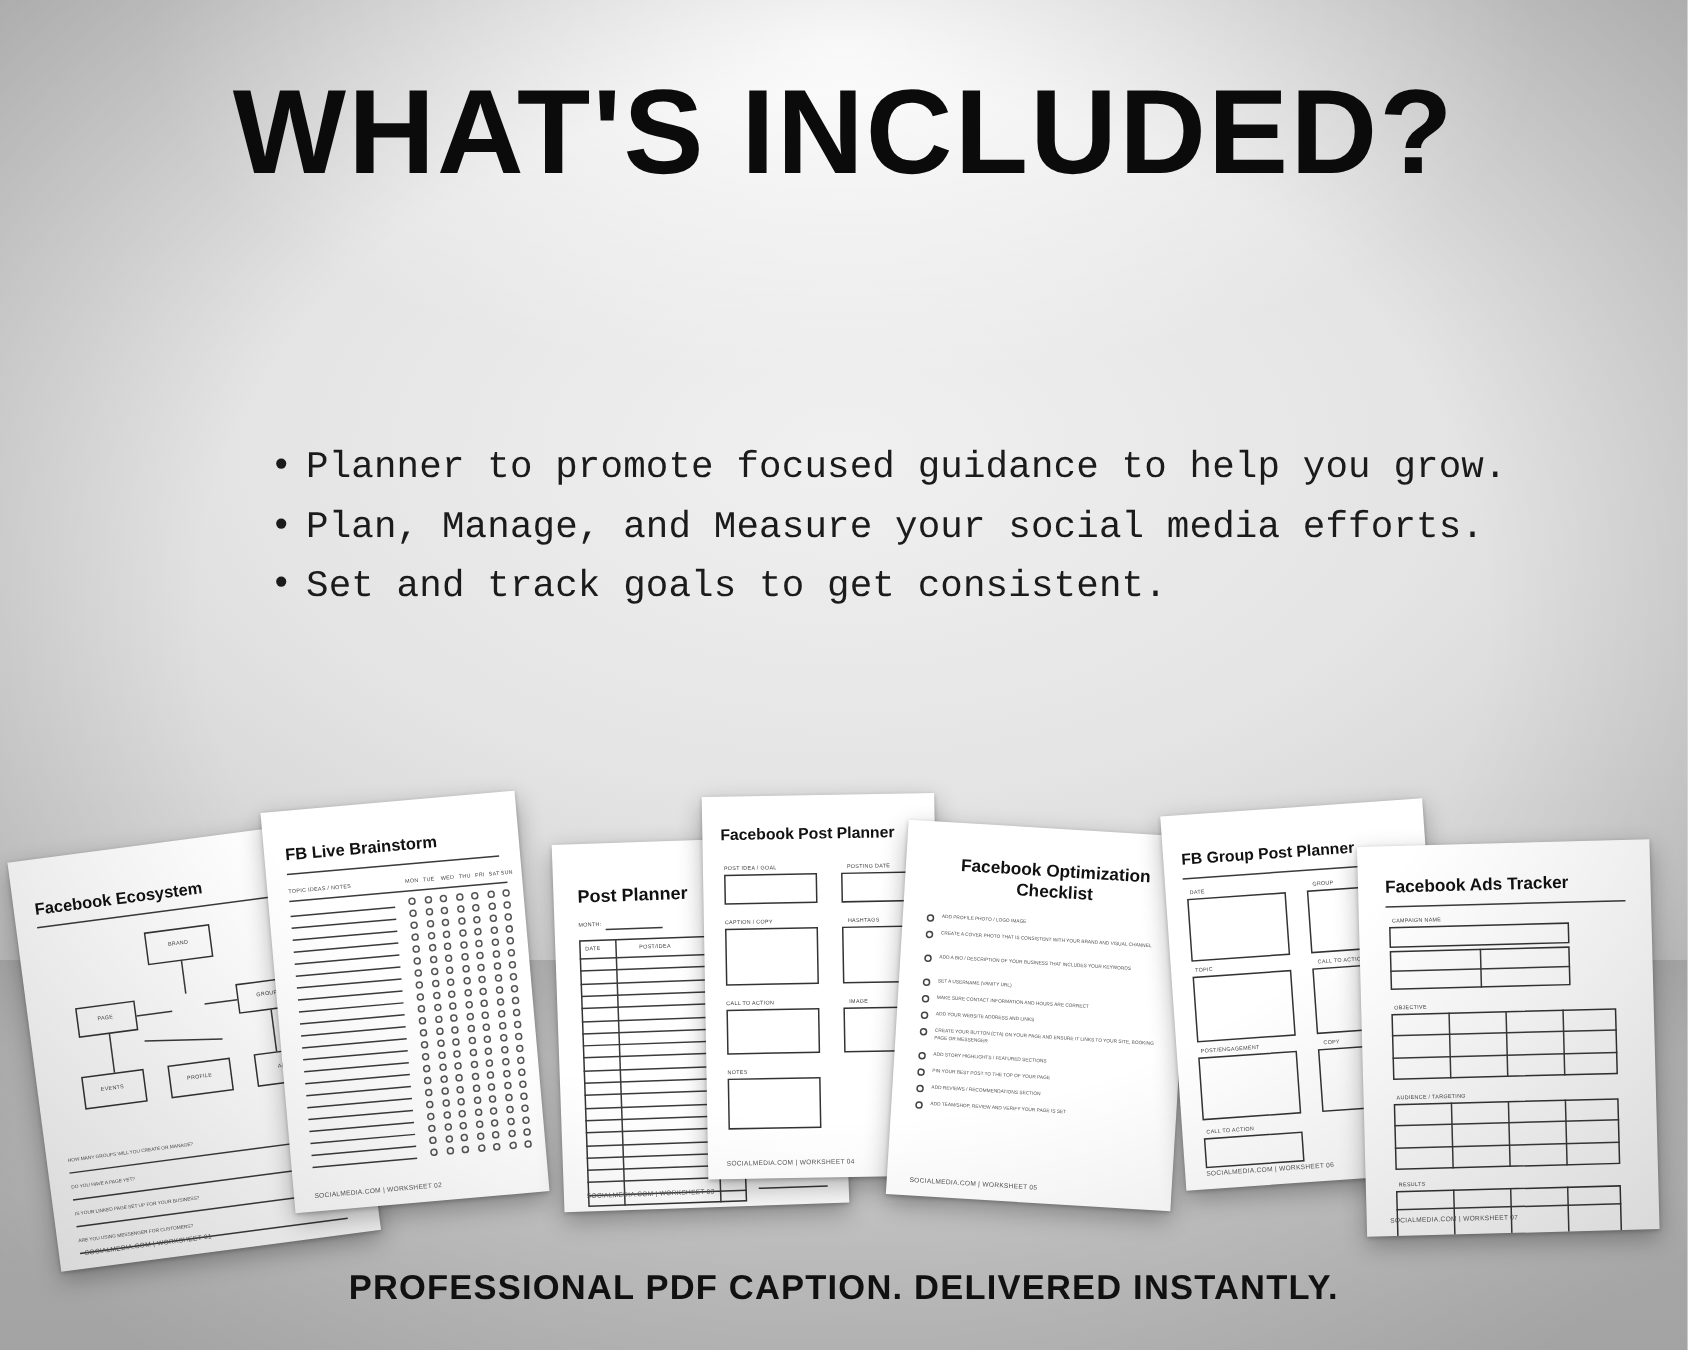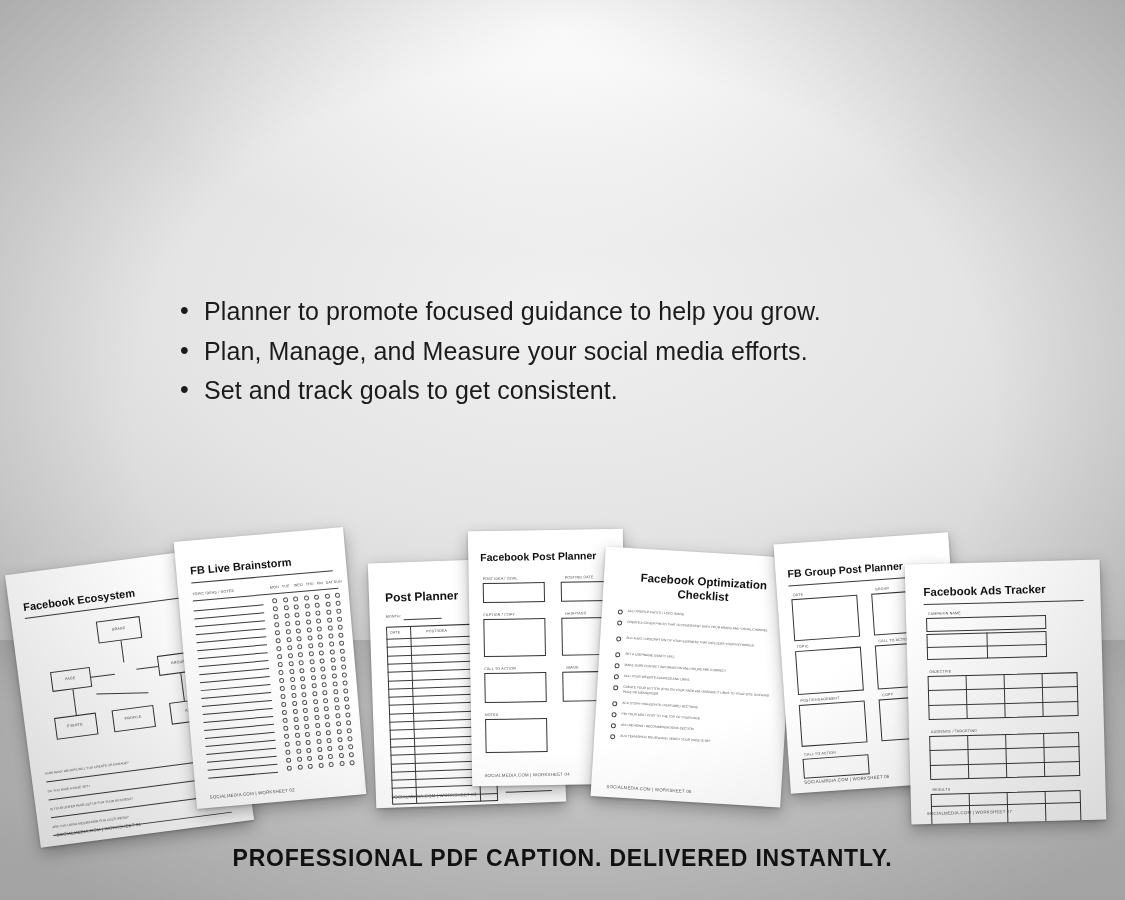--- a/index.html
+++ b/index.html
@@ -65,20 +65,21 @@
     position: absolute;
     top: 292px;
     left: 176px;
     right: 100px;
     color: #1b1b1b;
   }
   .bullets ul {
     margin: 0;
     padding: 0 0 0 24px;
     list-style: none;
+    font-family: Liberation Mono, monospace;
   }
   .bullets li {
     position: relative;
     font-size: 25px;
     line-height: 1.58;
     font-weight: 400;
     letter-spacing: 0.1px;
     padding-left: 4px;
   }
   .bullets li::before {
@@ -572,20 +573,21 @@
       <div class="line vline" style="left:96px; top:230px; height:32px;"></div>
       <div class="line vline" style="left:134px; top:230px; height:32px;"></div>
       <div class="line hline" style="left:20px; top:242px; width:150px;"></div>
 
       <div class="footer">SOCIALMEDIA.COM | WORKSHEET 07</div>
     </div>
   </div>
 
   <div class="corner-shade"></div>
 
+  <div class="headline">WHAT'S INCLUDED?</div>
 
   <div class="bullets">
     <ul>
       <li>Planner to promote focused guidance to help you grow.</li>
       <li>Plan, Manage, and Measure your social media efforts.</li>
       <li>Set and track goals to get consistent.</li>
     </ul>
   </div>
 
   <div class="footer-note">PROFESSIONAL PDF CAPTION. DELIVERED INSTANTLY.</div>

